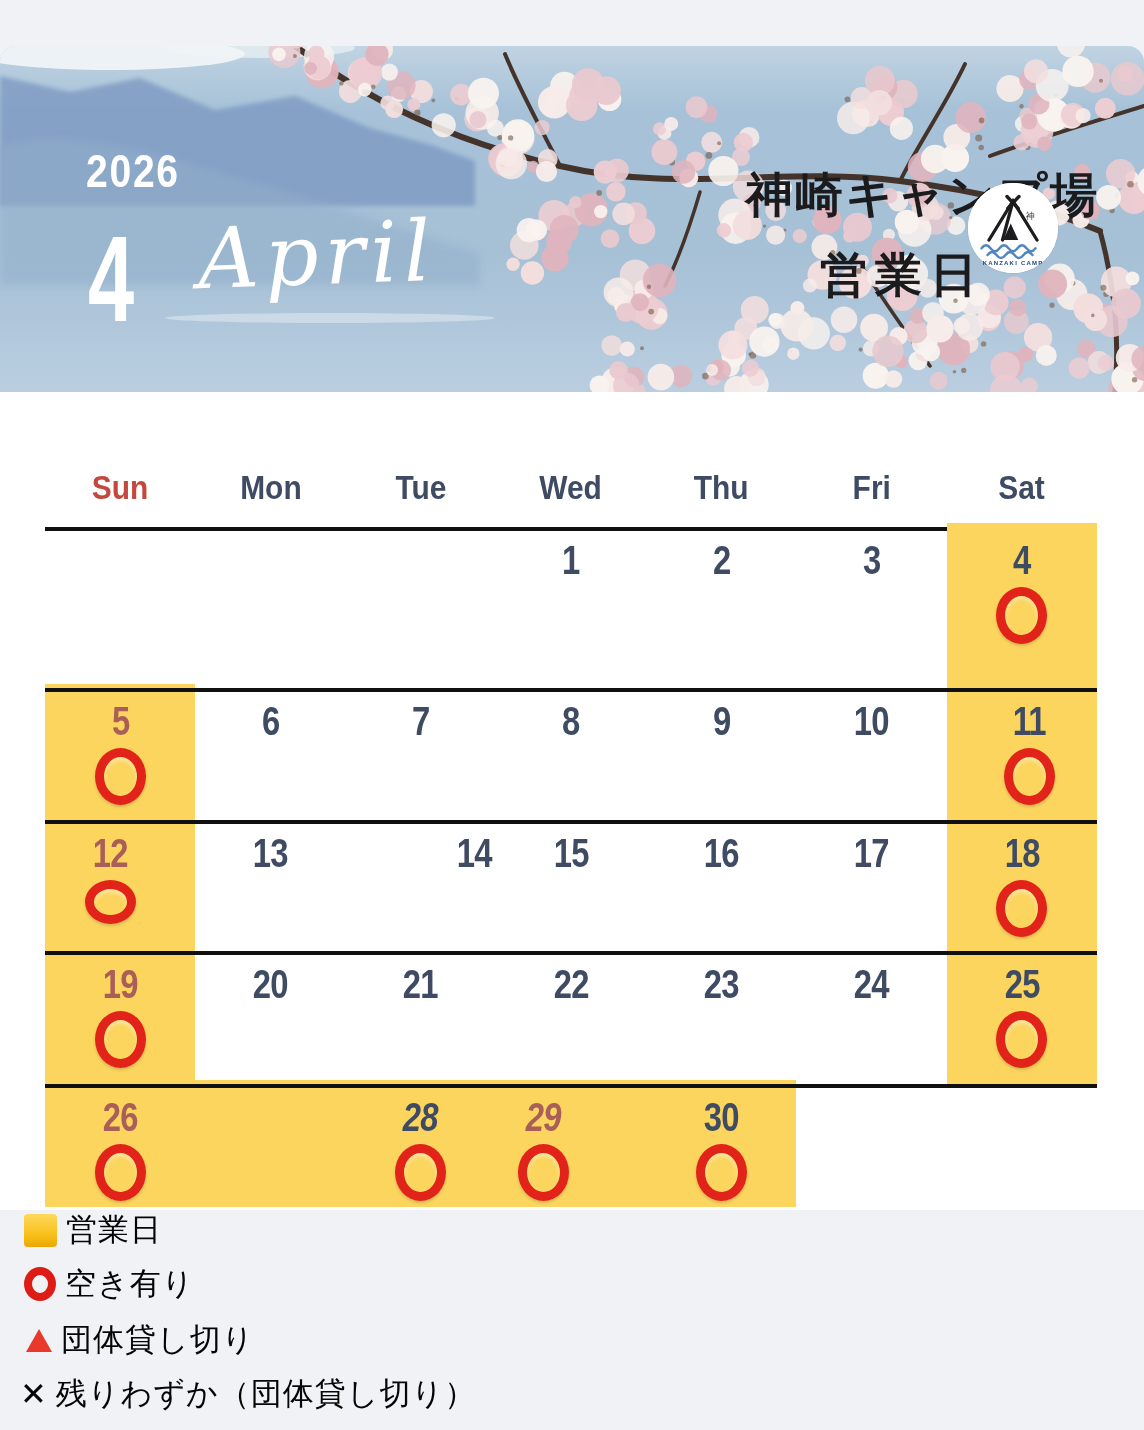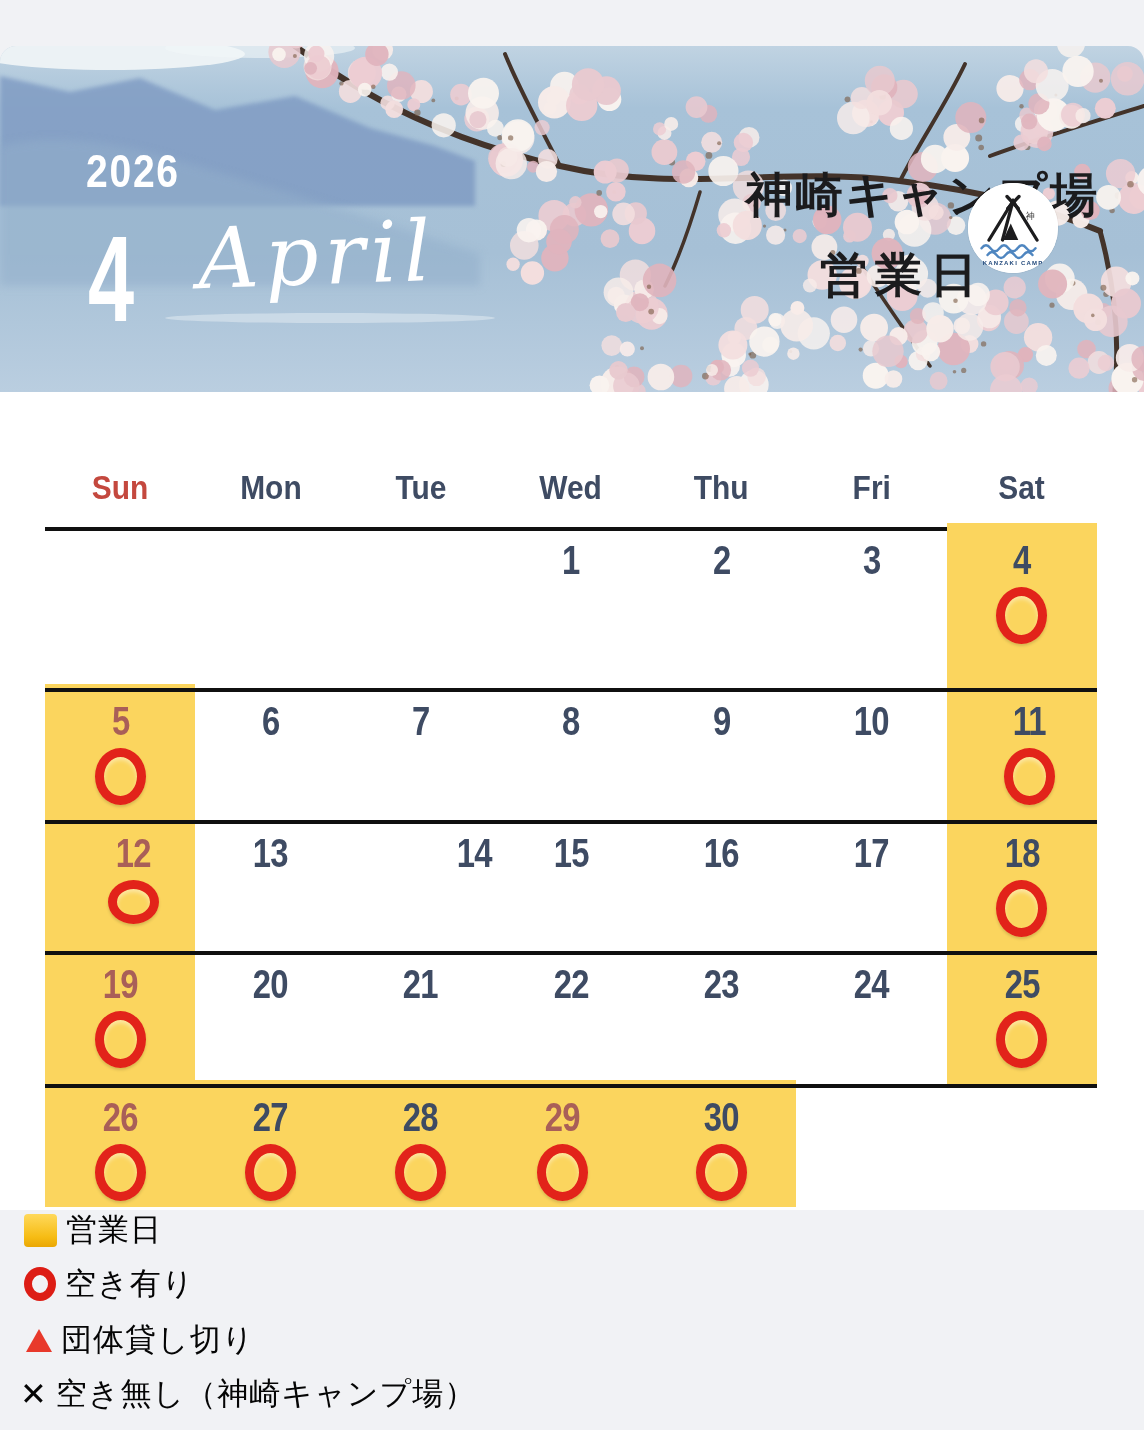--- a/index.html
+++ b/index.html
@@ -524,21 +524,21 @@
       <div class="day-cell" style="left: 646.2px; top: 692px; width: 150.3px; height: 128px;">
         <div class="day-num">9</div>
       </div>
       <div class="day-cell" style="left: 796.5px; top: 692px; width: 150.3px; height: 128px;">
         <div class="day-num">10</div>
       </div>
       <div class="day-cell" style="left: 946.8px; top: 692px; width: 150.3px; height: 128px; padding-left: 15px;">
         <div class="day-num">11</div>
         <div class="ring"></div>
       </div>
-      <div class="day-cell" style="left: 58px; top: 824px; width: 150.3px; height: 100px; text-align: center;">
+      <div class="day-cell" style="left: 35px; top: 824px; width: 150.3px; height: 100px; text-align: center;">
         <div class="day-num holiday">12</div>
         <div class="ring"></div>
       </div>
       <div class="day-cell" style="left: 195.3px; top: 824px; width: 150.3px; height: 131px;">
         <div class="day-num">13</div>
       </div>
       <div class="day-cell" style="left: 345.6px; top: 824px; width: 150.3px; height: 131px; align-items: flex-end;">
         <div class="day-num">14</div>
       </div>
       <div class="day-cell" style="left: 495.9px; top: 824px; width: 150.3px; height: 131px;">
@@ -574,29 +574,25 @@
         <div class="day-num">24</div>
       </div>
       <div class="day-cell" style="left: 946.8px; top: 955px; width: 150.3px; height: 129px;">
         <div class="day-num">25</div>
         <div class="ring"></div>
       </div>
       <div class="day-cell" style="left: 45px; top: 1088px; width: 150.3px; height: 119px;">
         <div class="day-num holiday">26</div>
         <div class="ring"></div>
       </div>
-      <div class="day-cell" style="left: 195.3px; top: 1088px; width: 150.3px; height: 119px;">
-        <div class="day-num">27</div>
-        <div class="ring"></div>
-      </div>
-      <div class="day-cell" style="left: 345.6px; top: 1088px; width: 150.3px; height: 119px;">
+      <div class="day-cell" style="left: 345.6px; top: 1088px; width: 150.3px; height: 119px; font-style: italic;">
         <div class="day-num">28</div>
         <div class="ring"></div>
       </div>
-      <div class="day-cell" style="left: 487px; top: 1088px; width: 150.3px; height: 119px;">
+      <div class="day-cell" style="left: 468px; top: 1088px; width: 150.3px; height: 119px; font-style: italic;">
         <div class="day-num holiday">29</div>
         <div class="ring"></div>
       </div>
       <div class="day-cell" style="left: 646.2px; top: 1088px; width: 150.3px; height: 119px;">
         <div class="day-num">30</div>
         <div class="ring"></div>
       </div>
     </div>
 
   <div class="legend" id="legend">
@@ -607,17 +603,17 @@
       <div class="lg-row" style="top: 54px;">
         <span class="lg-ring"></span>
         <span class="lg-label">空き有り</span>
       </div>
       <div class="lg-row" style="top: 110px;">
         <span class="lg-tri"></span>
         <span class="lg-label">団体貸し切り</span>
       </div>
       <div class="lg-row" style="top: 164px;">
         <span class="lg-x">✕</span>
-        <span class="lg-label">空き無し（神崎キャンプ場）</span>
+        <span class="lg-label">残りわずか（団体貸し切り）</span>
       </div>
     </div>
 
 </div>
 
 </body></html>

